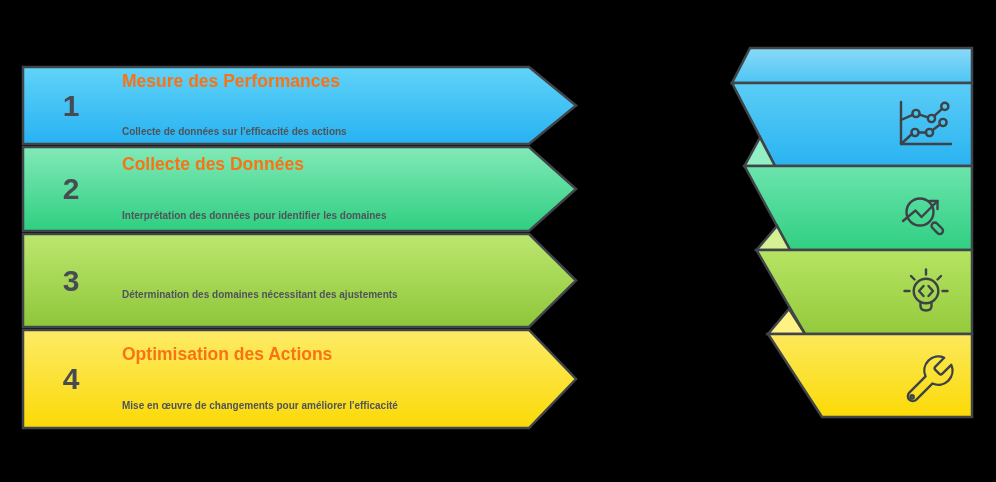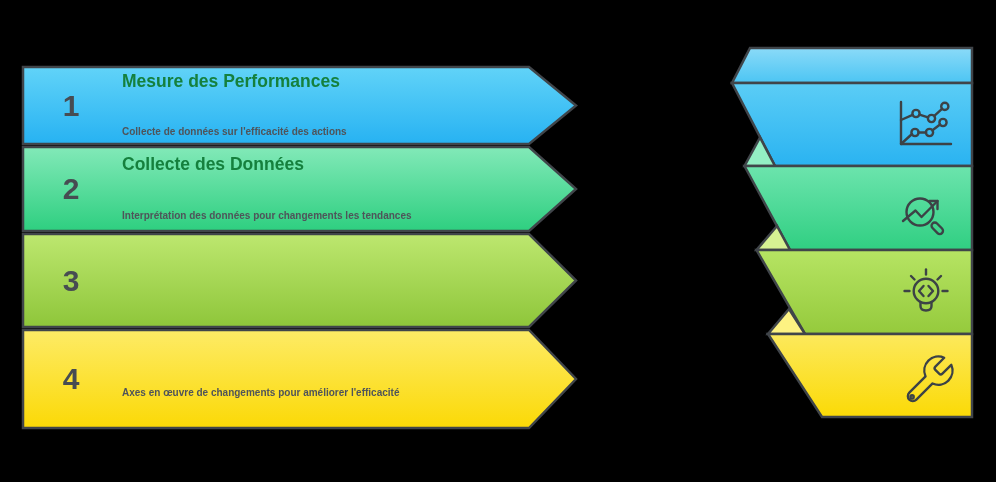--- a/index.html
+++ b/index.html
@@ -35,21 +35,21 @@
     left: 122px;
     width: 404px;
     display: flex;
     flex-direction: column;
     justify-content: center;
     gap: 6px;
   }
   .step-title {
     font-size: 17.5px;
     font-weight: bold;
-    color: #15803d;
+    color: #f97316;
     line-height: 1.1;
   }
   .step-subtitle {
     font-size: 10px;
     font-weight: bold;
     color: #4f545a;
     line-height: 1.28;
     max-width: 345px;
     margin-top: 29px;
   }
@@ -170,25 +170,27 @@
 
   <div class="step-num pos-s1">1</div>
   <div class="step-text pos-s1">
     <div class="step-title">Mesure des Performances</div>
     <div class="step-subtitle">Collecte de données sur l'efficacité des actions</div>
   </div>
 
   <div class="step-num pos-s2">2</div>
   <div class="step-text pos-s2">
     <div class="step-title">Collecte des Données</div>
-    <div class="step-subtitle">Interprétation des données pour changements les tendances</div>
+    <div class="step-subtitle">Interprétation des données pour identifier les domaines</div>
   </div>
 
   <div class="step-num pos-s3">3</div>
   <div class="step-text pos-s3">
+    <div class="step-subtitle">Détermination des domaines nécessitant des ajustements</div>
   </div>
 
   <div class="step-num pos-s4">4</div>
   <div class="step-text pos-s4">
-    <div class="step-subtitle">Axes en œuvre de changements pour améliorer l'efficacité</div>
+    <div class="step-title">Optimisation des Actions</div>
+    <div class="step-subtitle">Mise en œuvre de changements pour améliorer l'efficacité</div>
   </div>
 
 </div>
 
 </body></html>

